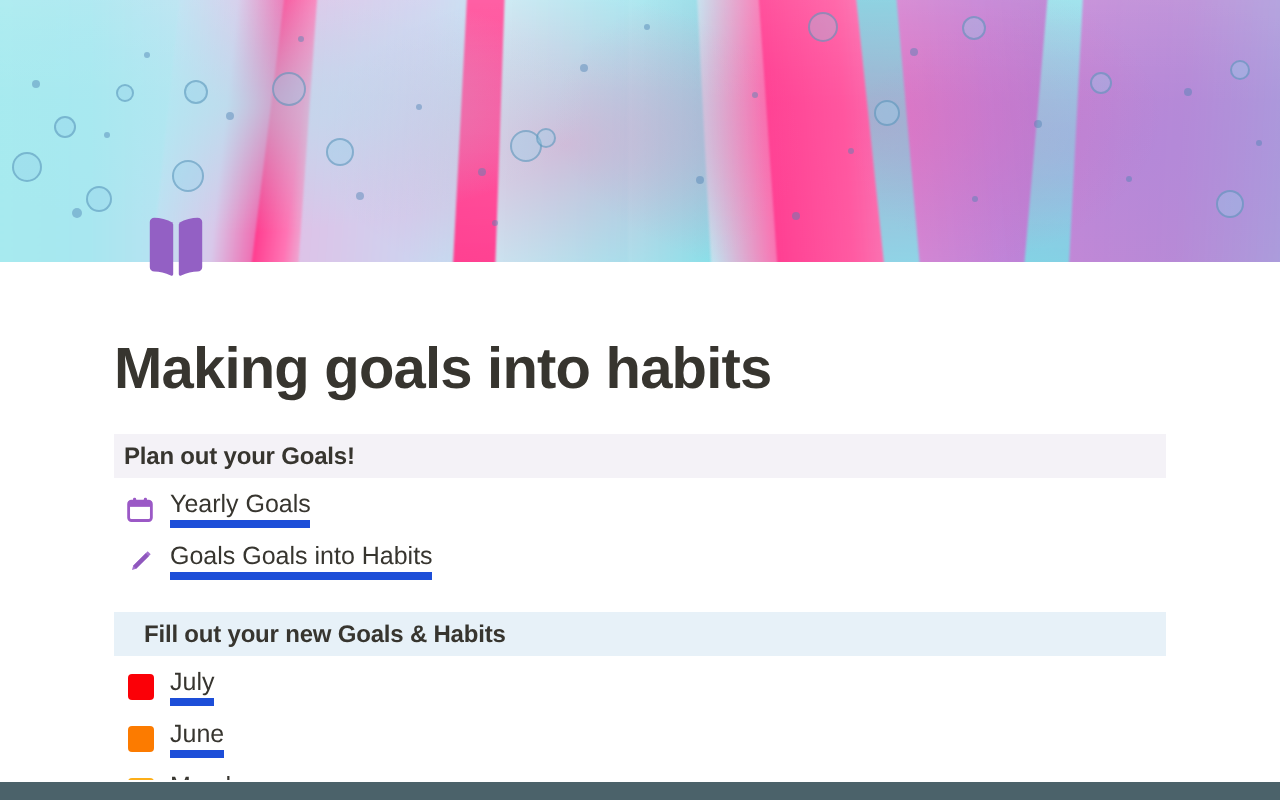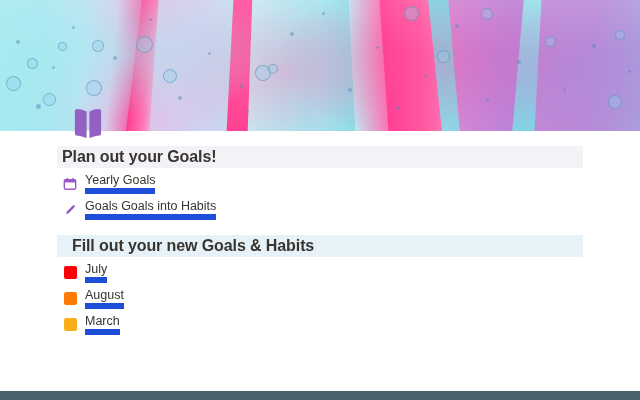--- a/index.html
+++ b/index.html
@@ -128,21 +128,21 @@
   .section-band {
     margin-top: 15px;
     width: 526px;
     height: 22px;
     display: flex;
     align-items: center;
     padding-left: 5px;
     box-sizing: border-box;
   }
   .section-band .section-title {
-    font-size: 16px;
+    font-size: 12px;
     font-weight: 700;
     color: #37352f;
     letter-spacing: -0.1px;
   }
 
   .link-row {
     display: flex;
     align-items: center;
     height: 21px;
     margin-top: 5px;
@@ -153,21 +153,21 @@
     height: 16px;
     margin-right: 7px;
     display: flex;
     align-items: center;
     justify-content: center;
     flex: none;
   }
   .link-row .row-label {
     font-size: 12.5px;
     color: #37352f;
-    border-bottom: 6px solid #1d4ed8;
+    border-bottom: 4px solid #1d4ed8;
     line-height: 15px;
     cursor: pointer;
   }
 
   .swatch {
     width: 13px;
     height: 13px;
     border-radius: 2px;
     flex: none;
   }
@@ -250,20 +250,21 @@
   <div class="page-icon">
     <svg width="48" height="48" viewBox="0 0 48 48" aria-hidden="true">
       <path d="M22.6 11.5c-3.2-1.9-6.6-2.6-9.4-2.6-1.3 0-2.3.9-2.3 2.1v22.6c0 1.2 1 2.1 2.3 2.1 2.5 0 5.4.6 8.2 2.1.6.3 1.2-.1 1.2-.8V12.3c0-.3-.2-.6-.4-.8 1.5-.9-1.6 0 .4 0z" fill="#9360c4"></path>
       <path d="M25.4 11.5c3.2-1.9 6.6-2.6 9.4-2.6 1.3 0 2.3.9 2.3 2.1v22.6c0 1.2-1 2.1-2.3 2.1-2.5 0-5.4.6-8.2 2.1-.6.3-1.2-.1-1.2-.8V12.3c0-.3.2-.6.4-.8z" fill="#9360c4"></path>
     </svg>
   </div>
 
   <div class="content">
     <div class="inner">
 
+      <h1 class="title">Making goals into habits</h1>
 
       <div class="section-band" style="background:#f4f2f7;">
         <span class="section-title">Plan out your Goals!</span>
       </div>
 
       <div class="link-row">
         <span class="row-icon">
           <svg width="14" height="14" viewBox="0 0 16 16" aria-hidden="true">
             <rect x="1.5" y="3" width="13" height="11" rx="1.6" fill="none" stroke="#9b59c6" stroke-width="1.6"></rect>
             <rect x="1.5" y="3" width="13" height="3.2" fill="#9b59c6"></rect>
@@ -292,21 +293,21 @@
         <span class="row-icon">
           <span class="swatch" style="background:#fb0007;"></span>
         </span>
         <span class="row-label">July</span>
       </div>
 
       <div class="link-row">
         <span class="row-icon">
           <span class="swatch" style="background:#fc7b00;"></span>
         </span>
-        <span class="row-label">August</span>
+        <span class="row-label">June</span>
       </div>
 
       <div class="link-row">
         <span class="row-icon">
           <span class="swatch" style="background:#fcae18;"></span>
         </span>
         <span class="row-label">March</span>
       </div>
 
     </div>

